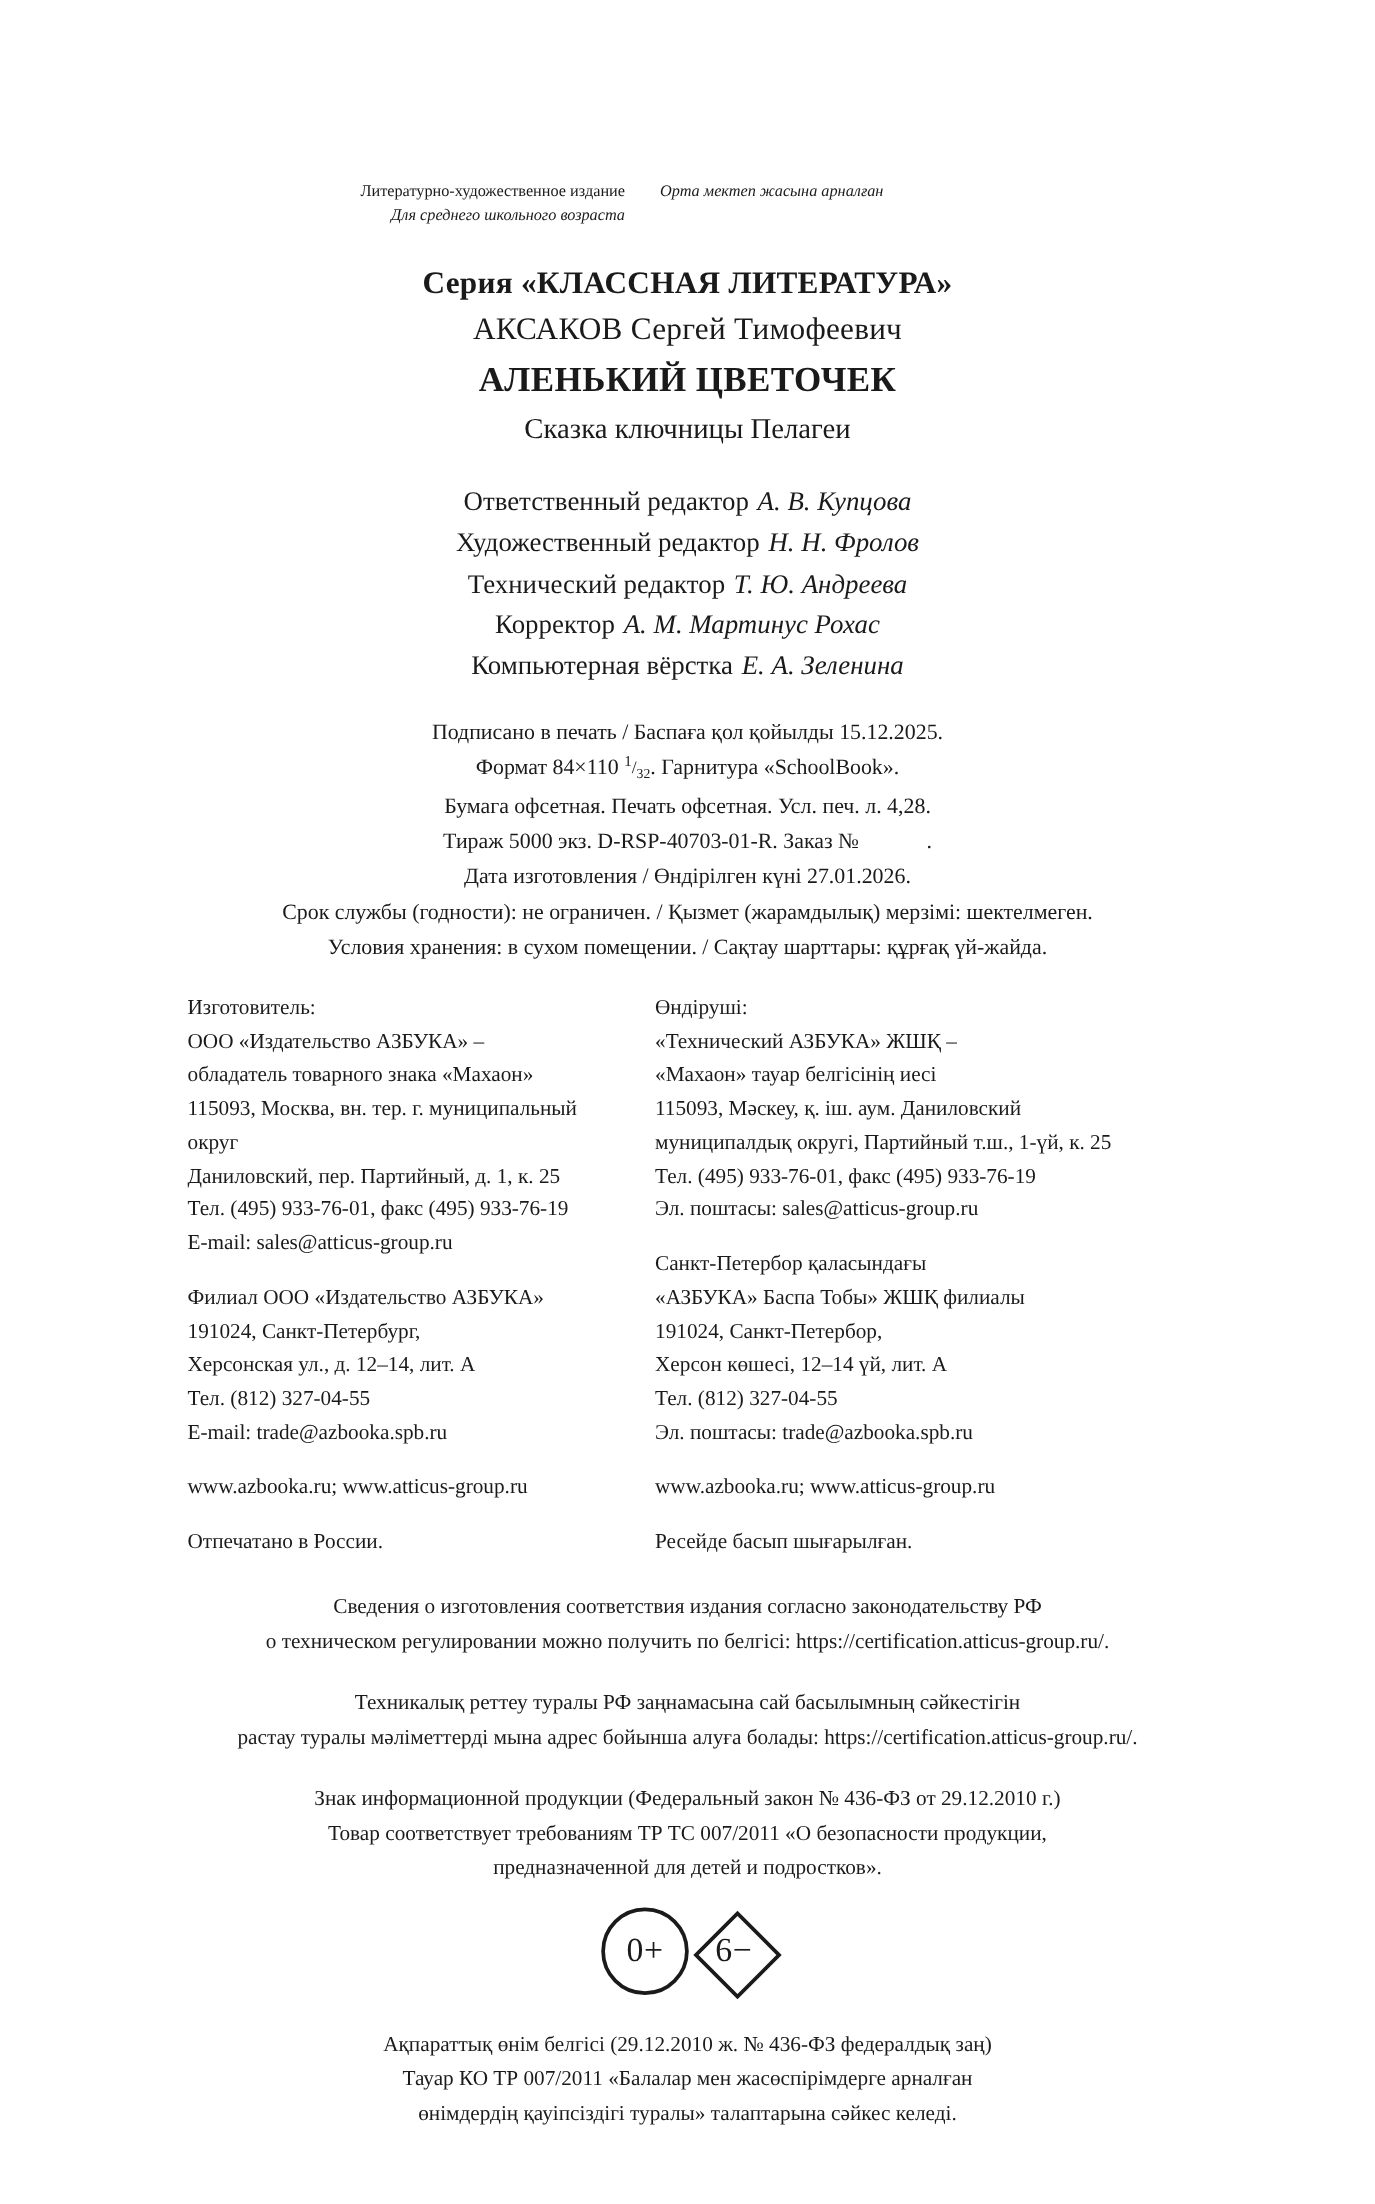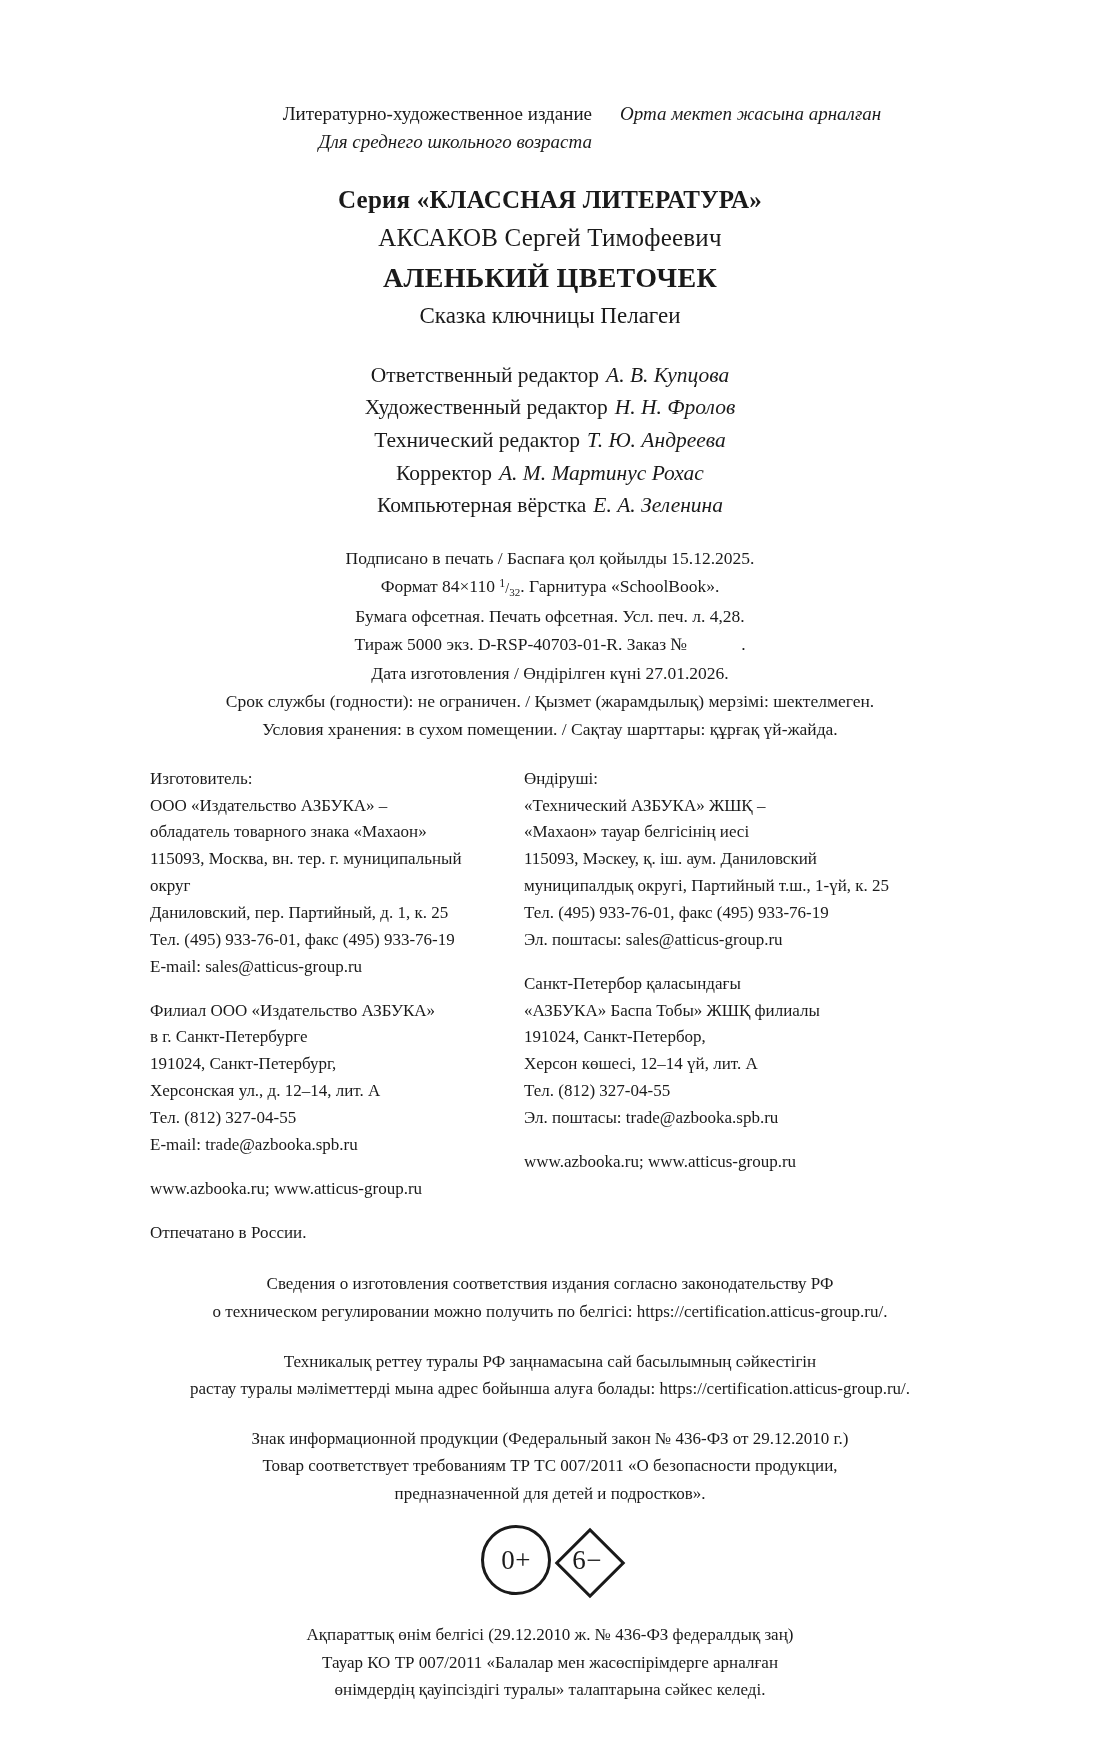--- a/index.html
+++ b/index.html
@@ -24,23 +24,24 @@
   .content {
     position: absolute;
     left: 150px;
     top: 100px;
     width: 800px;
   }
 
   
   .hdr {
     display: flex;
-    justify-content: flex-end;
-    font-size: 19px;
+    justify-content: flex-start;
+    font-size: 13px;
     line-height: 1.45;
+    margin-top: 44px;
   }
   .hdr-left {
     width: 350px;
     text-align: right;
     padding-right: 28px;
   }
   .hdr-right {
     width: 330px;
     text-align: left;
   }
@@ -245,21 +246,20 @@
           <div>Изготовитель:</div>
           <div>ООО «Издательство АЗБУКА» –</div>
           <div>обладатель товарного знака «Махаон»</div>
           <div>115093, Москва, вн. тер. г. муниципальный округ</div>
           <div>Даниловский, пер. Партийный, д. 1, к. 25</div>
           <div>Тел. (495) 933-76-01, факс (495) 933-76-19</div>
           <div>E-mail: sales@atticus-group.ru</div>
         </div>
         <div class="pub-group">
           <div>Филиал ООО «Издательство АЗБУКА»</div>
-          <div>в г. Санкт-Петербурге</div>
           <div>191024, Санкт-Петербург,</div>
           <div>Херсонская ул., д. 12–14, лит. А</div>
           <div>Тел. (812) 327-04-55</div>
           <div>E-mail: trade@azbooka.spb.ru</div>
         </div>
         <div class="pub-group">www.azbooka.ru;  www.atticus-group.ru</div>
         <div class="pub-group">Отпечатано в России.</div>
       </div>
 
       <div class="pub-right">
@@ -274,20 +274,21 @@
         </div>
         <div class="pub-group">
           <div>Санкт-Петербор қаласындағы</div>
           <div>«АЗБУКА» Баспа Тобы» ЖШҚ филиалы</div>
           <div>191024, Санкт-Петербор,</div>
           <div>Херсон көшесі, 12–14 үй, лит. А</div>
           <div>Тел. (812) 327-04-55</div>
           <div>Эл. поштасы: trade@azbooka.spb.ru</div>
         </div>
         <div class="pub-group">www.azbooka.ru;  www.atticus-group.ru</div>
+        <div class="pub-group">Ресейде басып шығарылған.</div>
       </div>
     </div>
 
     <div class="legal">
       <p>
         <span>Сведения о изготовления соответствия издания согласно законодательству РФ</span><br>
         <span>о техническом регулировании можно получить по белгісі: https://certification.atticus-group.ru/.</span>
       </p>
       <p>
         <span>Техникалық реттеу туралы РФ заңнамасына сай басылымның сәйкестігін</span><br>

